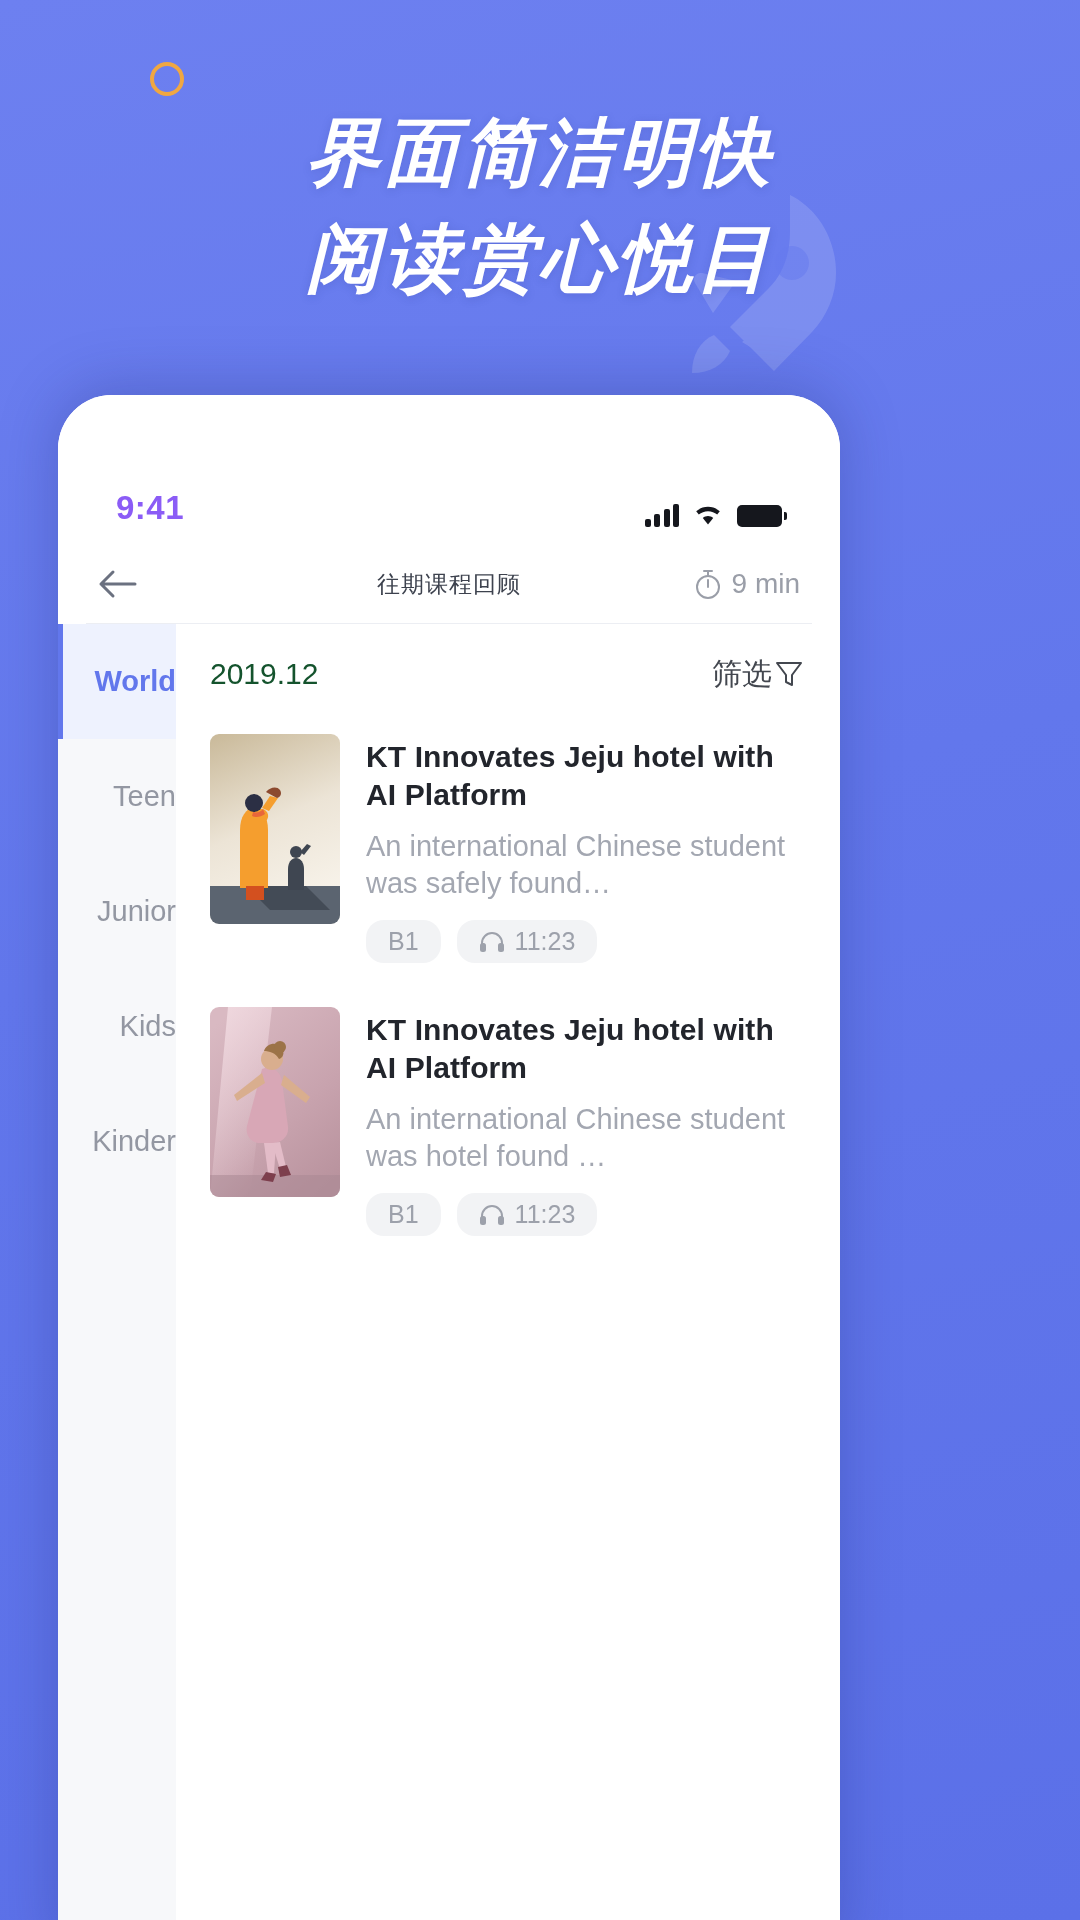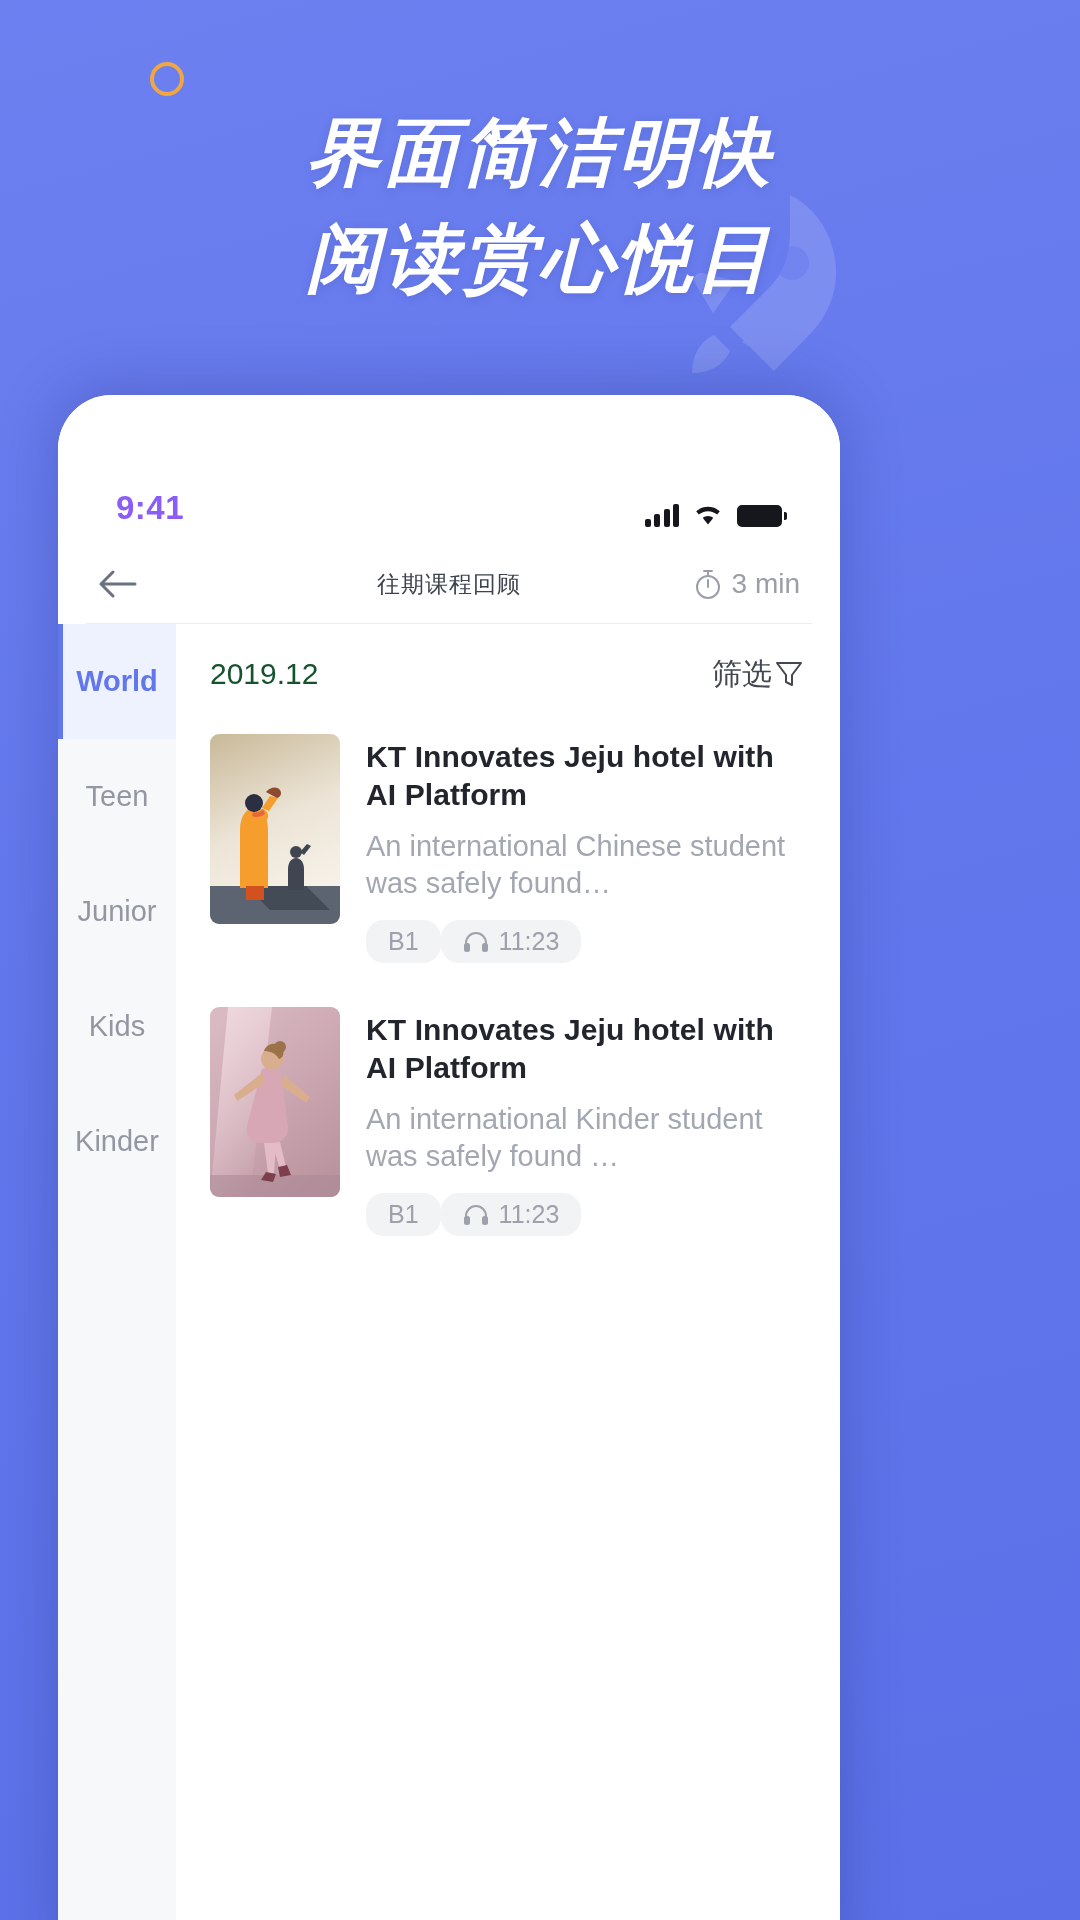--- a/index.html
+++ b/index.html
@@ -119,21 +119,21 @@
   
   .content { flex:1 1 auto; display:flex; min-height:0; }
 
   .sidebar {
     width:118px; flex:0 0 118px;
     background:#f7f8fa;
     padding-top:0;
   }
   .side-item {
     height:115px;
-    display:flex; align-items:center; justify-content:center;
+    display:flex; align-items:center; justify-content:flex-end;
     font-size:29px; color:#9397a2;
     position:relative;
     cursor:pointer;
   }
   .side-item.active {
     background:#eef2fe;
     color:#6277ec;
     font-weight:600;
   }
   .side-item.active::before {
@@ -152,21 +152,21 @@
   .thumb { width:130px; height:190px; border-radius:9px; flex:0 0 130px; overflow:hidden; position:relative; }
   .art-main { flex:1 1 auto; min-width:0; padding-top:4px; }
   .art-title {
     font-size:30px; line-height:38px; color:#22252c; font-weight:bold;
     letter-spacing:.1px;
   }
   .art-desc {
     margin-top:14px;
     font-size:29px; line-height:37px; color:#a3a7b1;
   }
-  .chips { margin-top:18px; display:flex; gap:0; }
+  .chips { margin-top:18px; display:flex; gap:16px; }
   .chip {
     background:#f2f3f5; border-radius:18px;
     padding:7px 22px; font-size:25px; color:#9da1ab;
     display:flex; align-items:center; gap:10px;
   }
 </style>
 </head>
 <body>
 
 <div class="promo-bg"></div>
@@ -215,21 +215,21 @@
         <svg width="42" height="30" viewBox="0 0 42 30">
           <path d="M16 3L4 15l12 12M4 15h34" stroke="#6b7180" stroke-width="3" fill="none" stroke-linecap="round" stroke-linejoin="round"></path>
         </svg>
       </div>
       <div class="nav-title">往期课程回顾</div>
       <div class="timer">
         <svg width="30" height="32" viewBox="0 0 30 32">
           <circle cx="15" cy="19" r="11" stroke="#9a9ea8" stroke-width="2" fill="none"></circle>
           <path d="M15 12v7M11 3h8M15 3v4" stroke="#9a9ea8" stroke-width="2" fill="none" stroke-linecap="round"></path>
         </svg>
-        <span>3 min</span>
+        <span>9 min</span>
       </div>
     </div>
 
     <div class="nav-sep"></div>
 
     <div class="content">
 
       <div class="sidebar">
         <div class="side-item active">
           <span>World</span>
@@ -326,21 +326,21 @@
               <path d="M54 44c2-8 14-10 18-3 3 5 1 10-3 11-3-6-10-8-15-8z" fill="#9c7348"></path>
               <circle cx="70" cy="40" r="6" fill="#9c7348"></circle>
               <path d="M52 66L24 88l3 6 28-18z" fill="#d9ae8e"></path>
               <path d="M74 68l26 22-4 6-25-18z" fill="#d9ae8e"></path>
               <path d="M56 165l-5 8 12 2 3-8z" fill="#7d3f4d"></path>
               <path d="M68 160l2 10 11-2-4-10z" fill="#7d3f4d"></path>
             </svg>
           </div>
           <div class="art-main">
             <div class="art-title">KT Innovates Jeju hotel with AI Platform</div>
-            <div class="art-desc">An international Kinder student was safely found …</div>
+            <div class="art-desc">An international Chinese student was hotel found …</div>
             <div class="chips">
               <span class="chip">B1</span>
               <span class="chip">
                 <svg width="26" height="22" viewBox="0 0 26 22">
                   <path d="M3 14v-2a10 10 0 0 1 20 0v2" stroke="#9da1ab" stroke-width="2" fill="none" stroke-linecap="round"></path>
                   <rect x="1" y="12" width="6" height="9" rx="2.5" fill="#9da1ab"></rect>
                   <rect x="19" y="12" width="6" height="9" rx="2.5" fill="#9da1ab"></rect>
                 </svg>
                 <span>11:23</span>
               </span>

